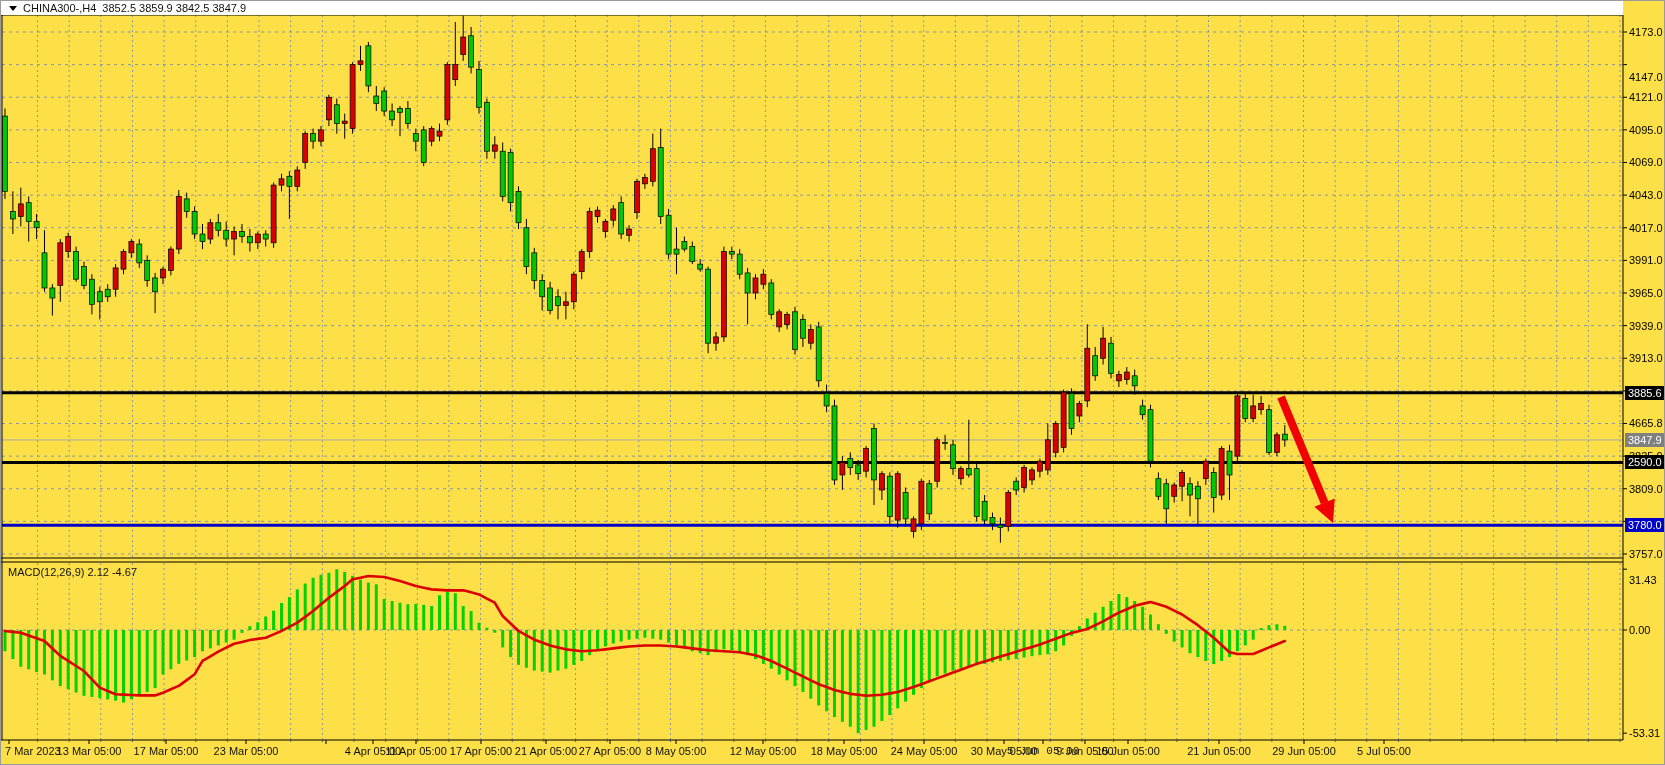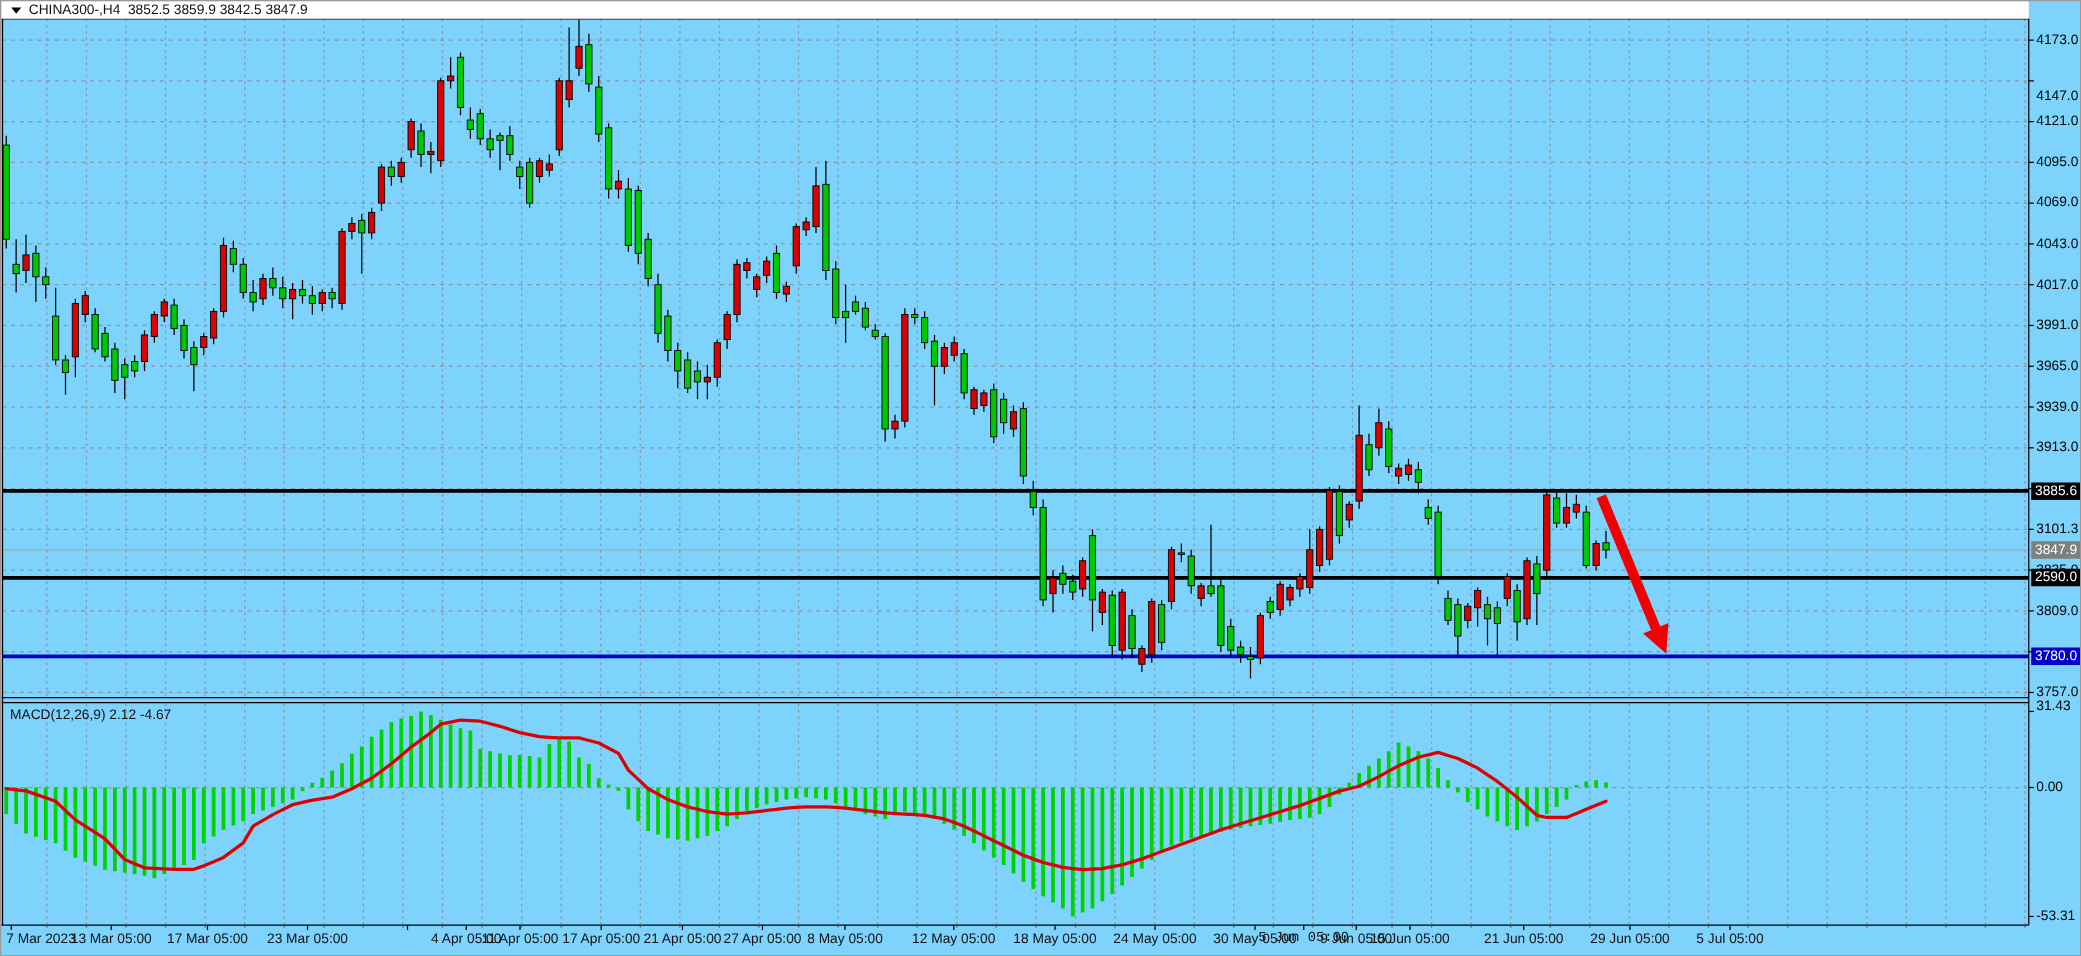--- a/index.html
+++ b/index.html
@@ -1,16 +1,16 @@
 <!DOCTYPE html>
 <html><head>
 <meta charset="utf-8">
 <style>
   html,body{margin:0;padding:0;background:#fff;}
-  .screen{position:relative;width:1665px;height:765px;background:#7dd3fc;overflow:hidden;
+  .screen{position:relative;width:1665px;height:765px;background:#fde047;overflow:hidden;
           font-family:"Liberation Sans",sans-serif;border:1px solid #9a9a9a;box-sizing:border-box;}
   .title-bar{position:absolute;left:0;top:0;width:1622px;height:14px;background:#fff;
              display:flex;align-items:center;gap:6px;z-index:30;}
   .tri{width:0;height:0;border-left:4px solid transparent;border-right:4px solid transparent;
        border-top:5px solid #000;margin-left:8px;display:inline-block;cursor:pointer;}
   .sym,.ohlc{font-size:11px;color:#111;white-space:pre;}
   svg#chart{position:absolute;left:0;top:0;z-index:5;}
   .macd-label{position:absolute;left:7px;top:565px;font-size:11px;color:#111;z-index:20;}
   #priceAxis{position:absolute;left:1623px;top:0;width:42px;height:605px;z-index:25;}
   .ptick{position:absolute;left:5px;font-size:11px;color:#000;transform:translateY(-50%);white-space:nowrap;}
@@ -751,25 +751,25 @@
       <div class="ptick" style="top: 76px;">4147.0</div>
       <div class="ptick" style="top: 96.2496px;">4121.0</div>
       <div class="ptick" style="top: 128.874px;">4095.0</div>
       <div class="ptick" style="top: 161.499px;">4069.0</div>
       <div class="ptick" style="top: 194.124px;">4043.0</div>
       <div class="ptick" style="top: 226.749px;">4017.0</div>
       <div class="ptick" style="top: 259.374px;">3991.0</div>
       <div class="ptick" style="top: 291.998px;">3965.0</div>
       <div class="ptick" style="top: 324.623px;">3939.0</div>
       <div class="ptick" style="top: 357.248px;">3913.0</div>
-      <div class="ptick" style="top: 422.498px;">3101.3</div>
+      <div class="ptick" style="top: 422.498px;">4665.8</div>
       <div class="ptick" style="top: 455.122px;">3835.0</div>
       <div class="ptick" style="top: 487.747px;">3809.0</div>
       <div class="ptick" style="top: 552.997px;">3757.0</div>
-      <div class="ptick" style="top: 564px;">31.43</div>
+      <div class="ptick" style="top: 579px;">31.43</div>
       <div class="ptick" style="top: 629px;">0.00</div>
       <div class="ptick" style="top: 732.155px;">-53.31</div>
       <div class="plabel" style="top: 391.63px; background: rgb(0, 0, 0);">3885.6</div>
       <div class="plabel" style="top: 438.935px; background: rgb(127, 127, 127);">3847.9</div>
       <div class="plabel" style="top: 461.396px; background: rgb(0, 0, 0);">2590.0</div>
       <div class="plabel" style="top: 524.136px; background: rgb(0, 0, 200);">3780.0</div>
     </div>
   <div id="timeAxis">
       <div class="ttick first" style="left: 4px;">7 Mar 2023</div>
       <div class="ttick" style="left: 88px;">13 Mar 05:00</div>

